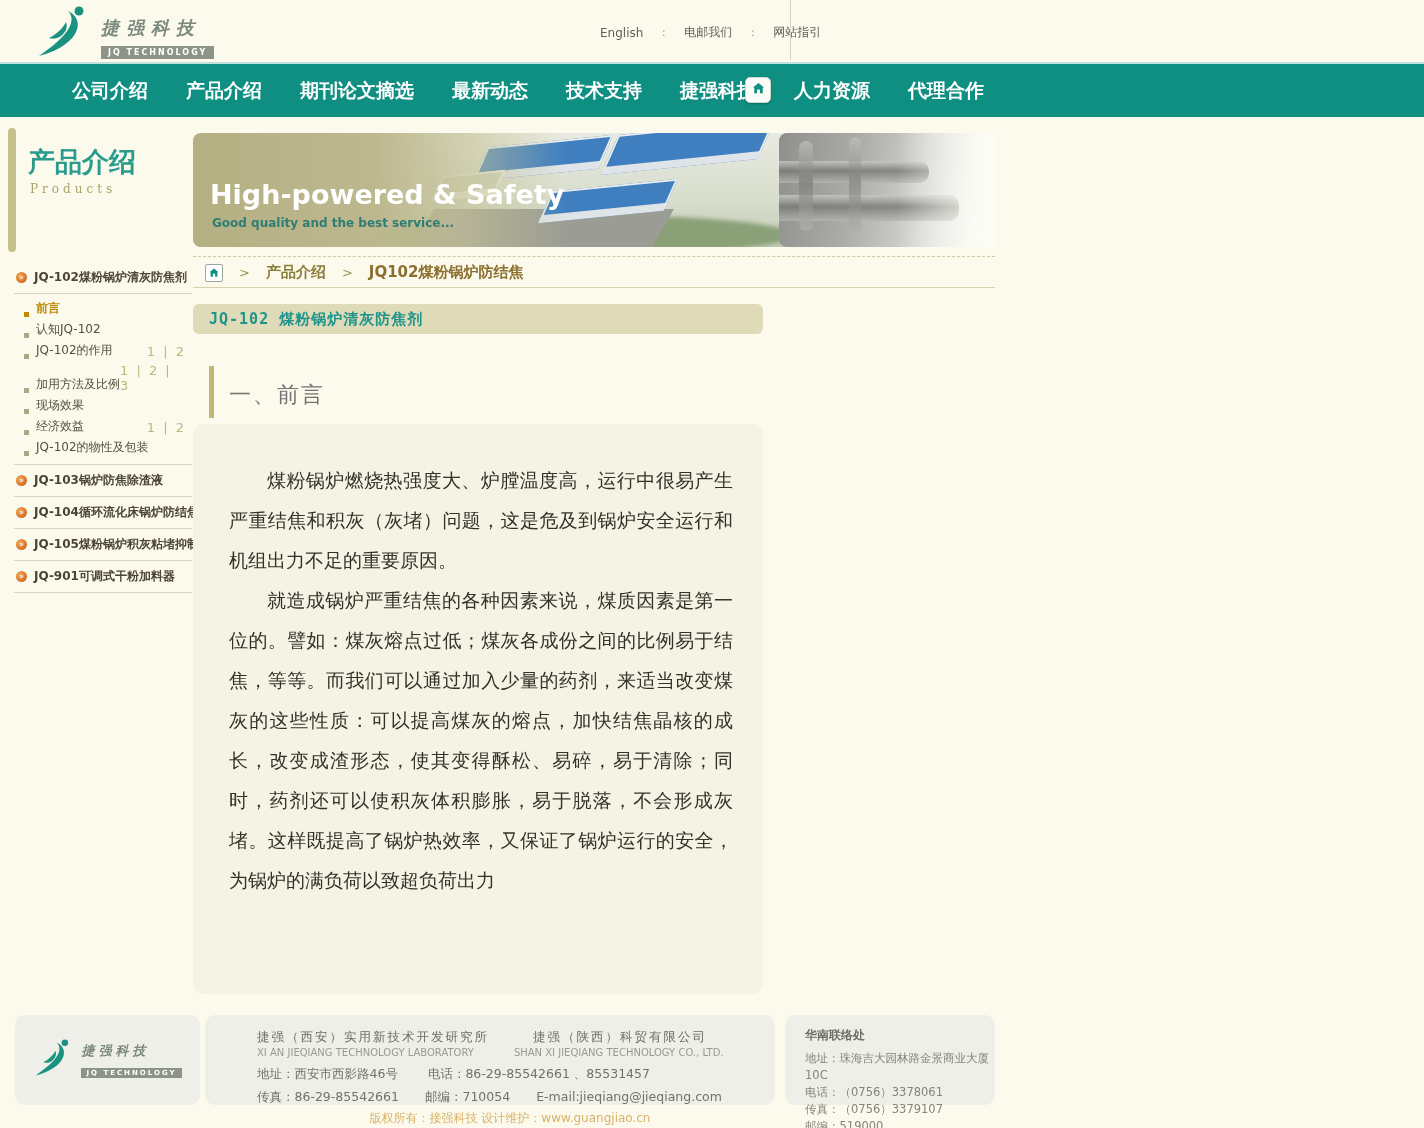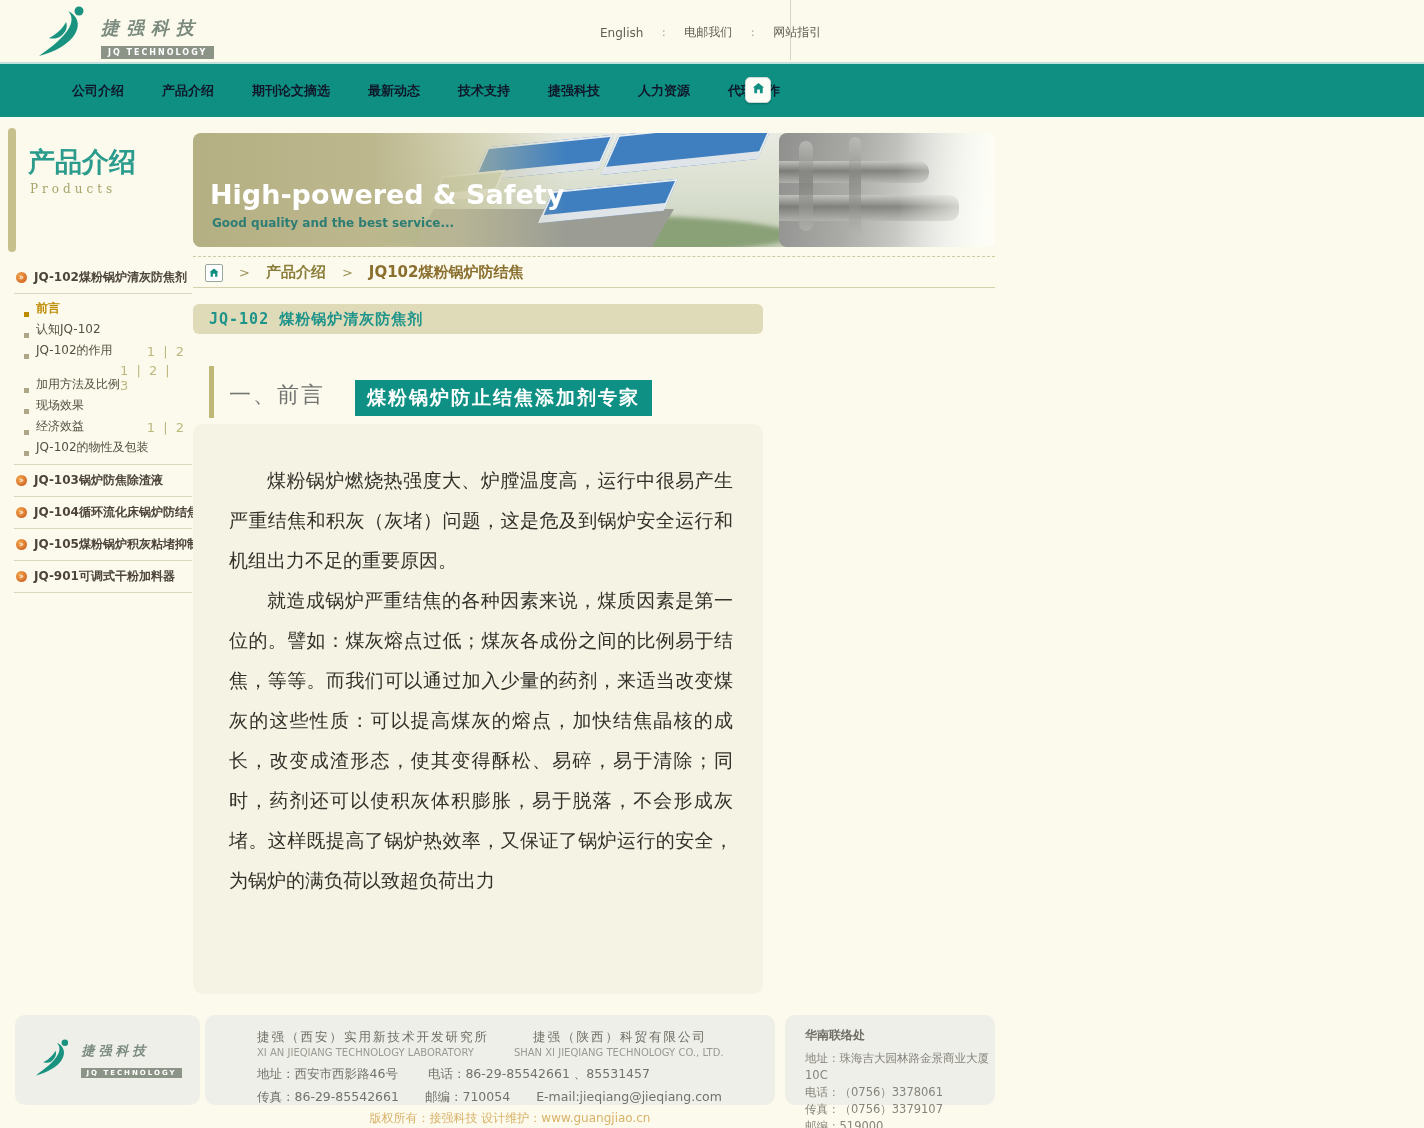--- a/index.html
+++ b/index.html
@@ -19,21 +19,21 @@
                font-size:12px; color:#5f5f55; align-items:center; }
   .top-links .lnk { cursor:pointer; }
   .top-links .sep { color:#9a9a8e; font-size:11px; }
   .header-divider { position:absolute; left:790px; top:0; width:1px; height:60px; background:#d4d4c6; }
 
   
   .nav { position:absolute; left:0; top:62px; width:1424px; height:55px;
          background:#0E8F82; border-top:2px solid #bfe3dc; }
   .nav-items { position:absolute; left:72px; top:0; height:53px; display:flex;
                gap:38px; align-items:center; }
-  .nav-item { color:#0f172a; font-size:13px; font-weight:bold; cursor:pointer; white-space:nowrap; }
+  .nav-item { color:#ffffff; font-size:19px; font-weight:bold; cursor:pointer; white-space:nowrap; }
   .nav-home { position:absolute; left:745px; top:13px; width:26px; height:26px;
               background:#fdfdf8; border-radius:5px; border:1px solid #cfd8d2;
               display:flex; align-items:center; justify-content:center; cursor:pointer;
               box-shadow:0 1px 2px rgba(0,0,0,.25); }
 
   
   .side-accent { position:absolute; left:8px; top:128px; width:8px; height:124px;
                  background:#C6C08C; border-radius:4px; }
   .side-title { position:absolute; left:28px; top:144px; font-size:27px; font-weight:bold; color:#2A9B8C; }
   .side-sub { position:absolute; left:30px; top:182px; font-family:"DejaVu Serif", serif;
@@ -253,21 +253,20 @@
     </span>
     <span class="gt">&gt;</span>
     <span class="c-link">产品介绍</span>
     <span class="gt">&gt;</span>
     <span class="c-cur">JQ102煤粉锅炉防结焦</span>
   </div>
 
   <div class="titlebar">JQ-102 煤粉锅炉清灰防焦剂</div>
   <div class="sec-accent"></div>
   <div class="sec-title">一、前言</div>
-  <div class="sec-badge">煤粉锅炉防止结焦添加剂专家</div>
 
   <div class="panel">
     <p>煤粉锅炉燃烧热强度大、炉膛温度高，运行中很易产生严重结焦和积灰（灰堵）问题，这是危及到锅炉安全运行和机组出力不足的重要原因。</p>
     <p>就造成锅炉严重结焦的各种因素来说，煤质因素是第一位的。譬如：煤灰熔点过低；煤灰各成份之间的比例易于结焦，等等。而我们可以通过加入少量的药剂，来适当改变煤灰的这些性质：可以提高煤灰的熔点，加快结焦晶核的成长，改变成渣形态，使其变得酥松、易碎，易于清除；同时，药剂还可以使积灰体积膨胀，易于脱落，不会形成灰堵。这样既提高了锅炉热效率，又保证了锅炉运行的安全，为锅炉的满负荷以致超负荷出力</p>
   </div>
 
   <div class="f-box f-logo">
     <span>
       <svg width="42" height="42" viewBox="0 0 58 56">
         <circle cx="44" cy="7" r="4.5" fill="#19937F"></circle>

